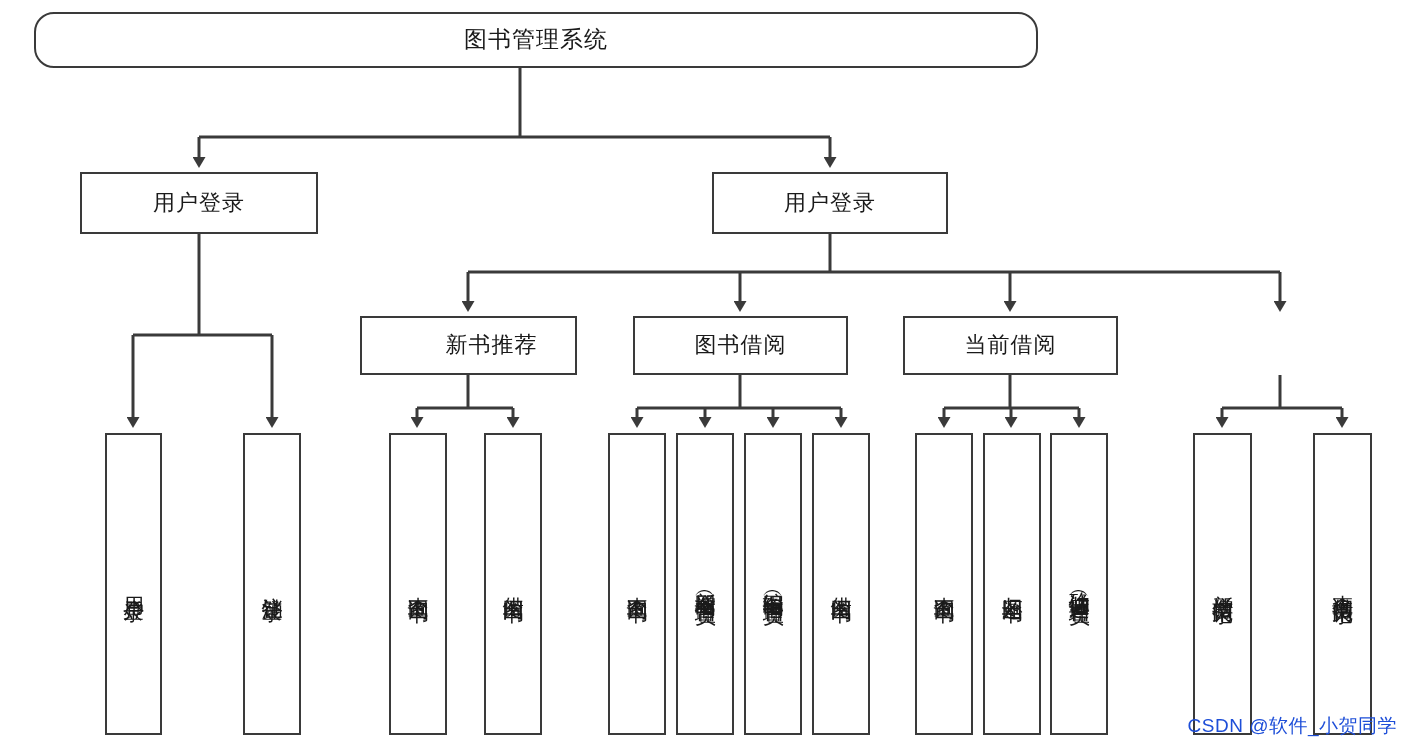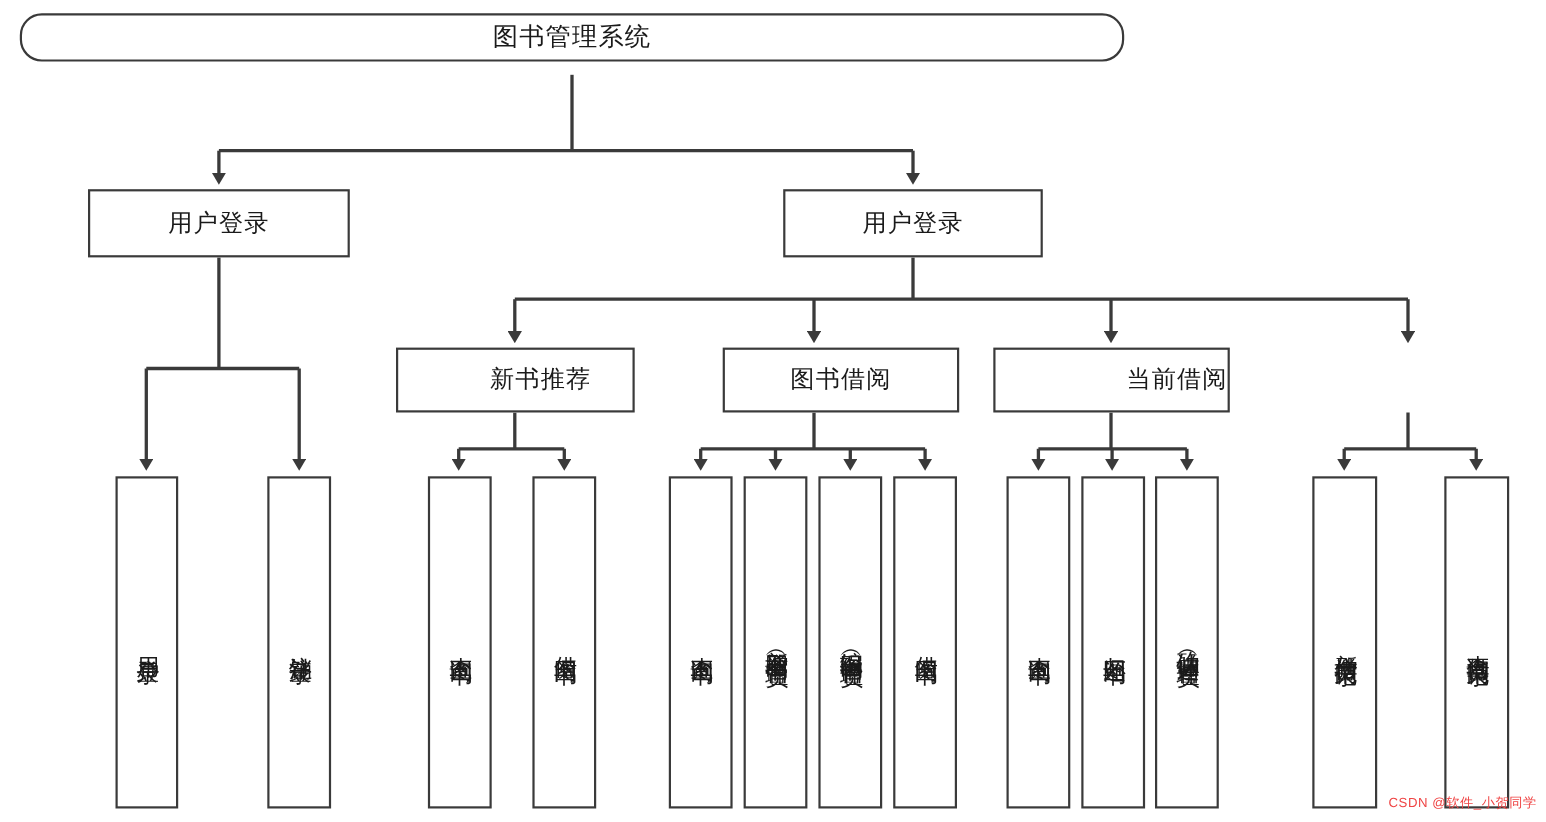--- a/index.html
+++ b/index.html
@@ -54,22 +54,22 @@
     writing-mode: vertical-rl;
     text-orientation: upright;
   }
   #root-node {
     font-size: 23px;
   }
   #watermark {
     position: absolute;
     right: 8px;
     bottom: 8px;
-    font-size: 12px;
-    color: #ef4444;
+    font-size: 19px;
+    color: #1d4ed8;
     white-space: nowrap;
     letter-spacing: 0.5px;
   }
 </style>
 </head>
 <body>
 
 <div id="canvas">
 
   <svg id="wires" viewBox="0 0 1405 747">
@@ -116,38 +116,38 @@
       <path d="M1011,408 L1011,418" marker-end="url(#arrow)"></path>
       <path d="M1079,408 L1079,418" marker-end="url(#arrow)"></path>
 
       <path d="M1280,375 L1280,408"></path>
       <path d="M1222,408 L1342,408"></path>
       <path d="M1222,408 L1222,418" marker-end="url(#arrow)"></path>
       <path d="M1342,408 L1342,418" marker-end="url(#arrow)"></path>
     </g>
   </svg>
 
-  <div class="node node-h" id="root-node" style="left:18px; top:12px; width:1004px; height:44px;border-radius:20px;">
+  <div class="node node-h" id="root-node" style="left:34px; top:12px; width:1004px; height:56px;border-radius:20px;">
     <span>图书管理系统</span>
   </div>
 
   <div class="node node-h" style="left:80px; top:172px; width:238px; height:62px;">
     <span>用户登录</span>
   </div>
   <div class="node node-h" style="left:712px; top:172px; width:236px; height:62px;">
     <span>用户登录</span>
   </div>
 
   <div class="node node-h" style="left:360px; top:316px; width:217px; height:59px;padding-left:46px;">
     <span>新书推荐</span>
   </div>
-  <div class="node node-h" style="left:633px; top:316px; width:215px; height:59px;margin-left:24px;">
+  <div class="node node-h" style="left:633px; top:316px; width:215px; height:59px;">
     <span>图书借阅</span>
   </div>
-  <div class="node node-h" style="left:903px; top:316px; width:215px; height:59px;justify-content:flex-end;">
+  <div class="node node-h" style="left:903px; top:316px; width:215px; height:59px;">
     <span>当前借阅</span>
   </div>
 
   <div class="node node-v" style="left:105px; top:433px; width:57px; height:302px;">
     <span>用户登录</span>
   </div>
   <div class="node node-v" style="left:243px; top:433px; width:58px; height:302px;">
     <span>注销登录</span>
   </div>
 

